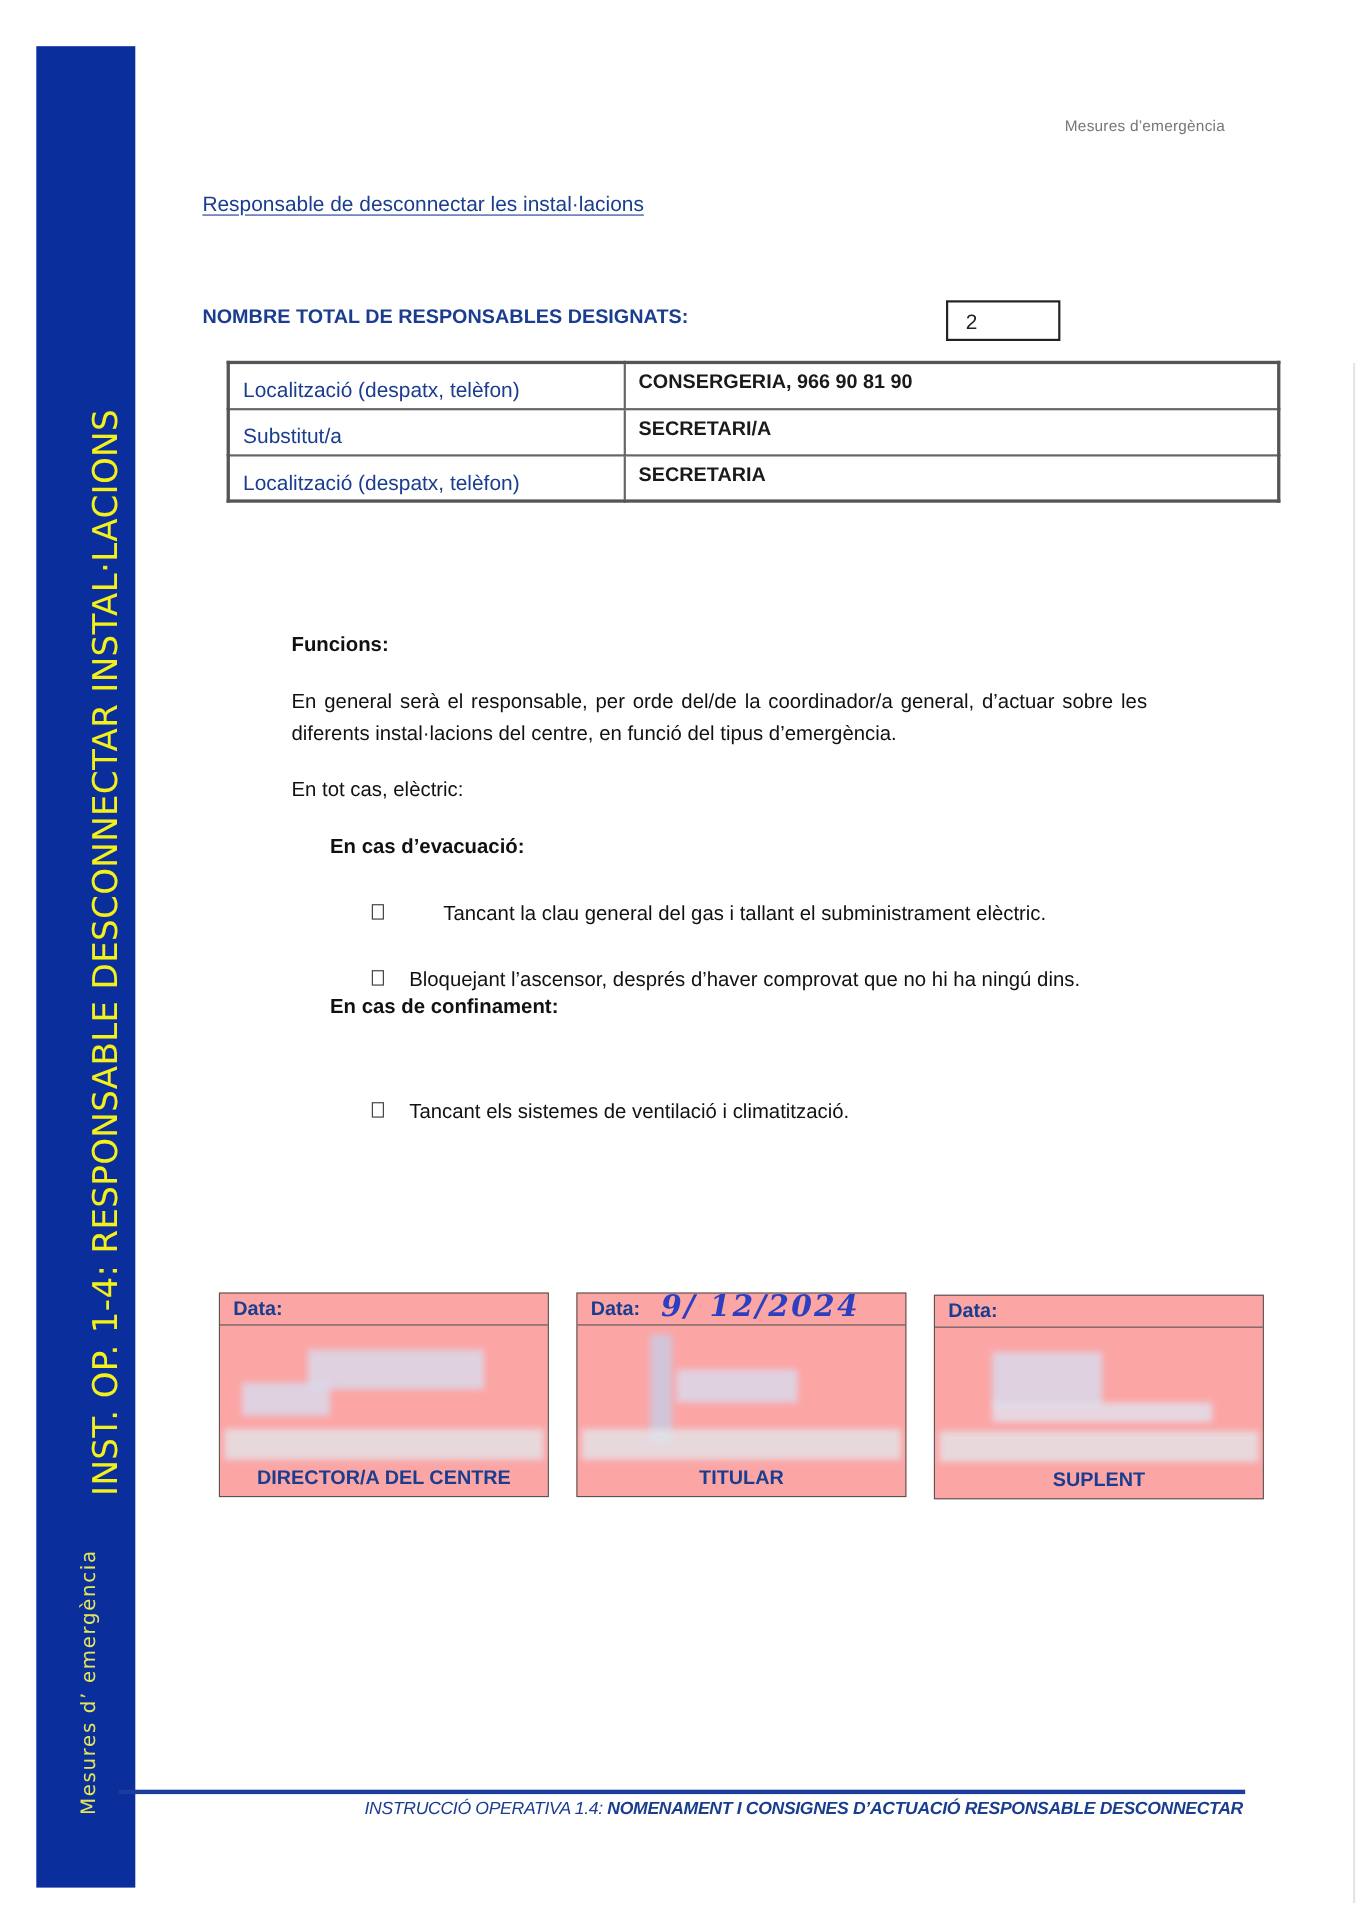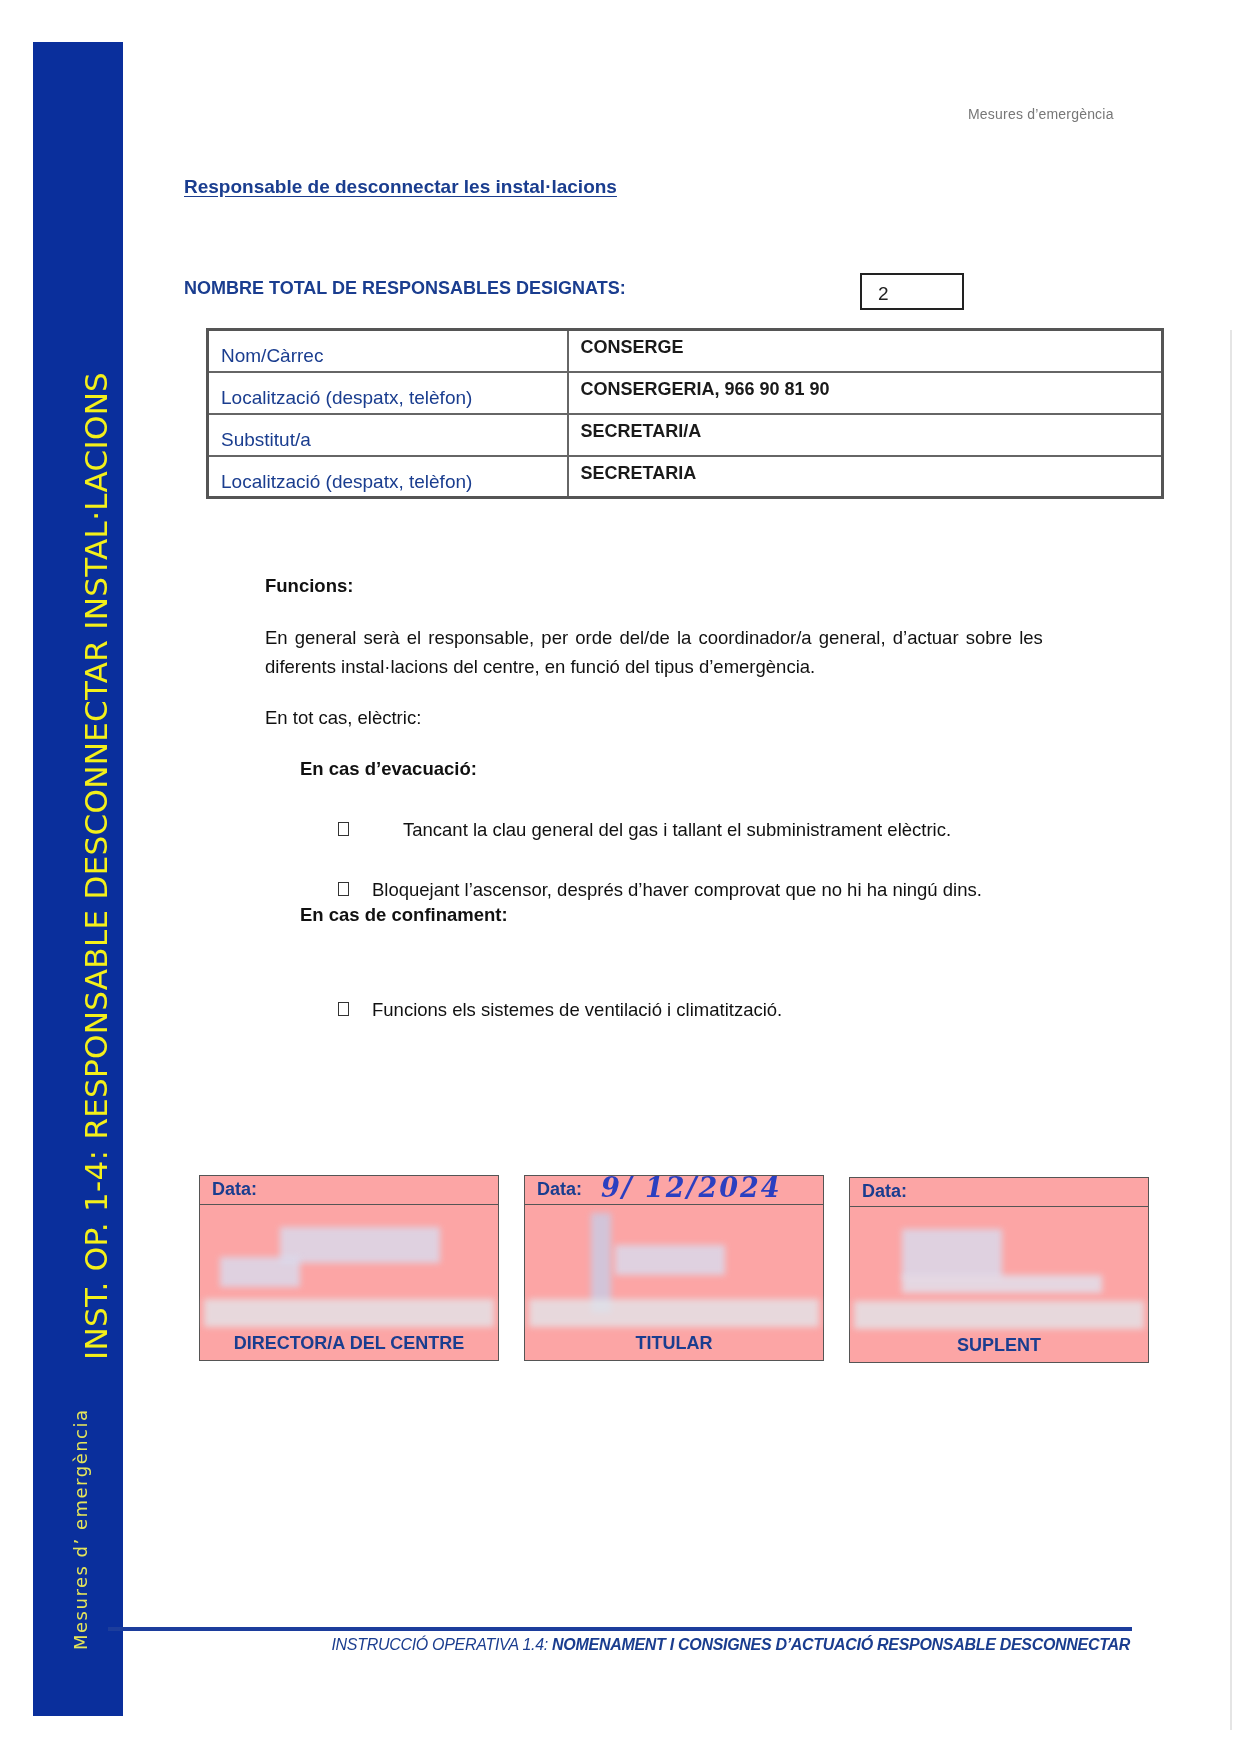--- a/index.html
+++ b/index.html
@@ -23,21 +23,21 @@
     transform-origin: 0 0; transform: rotate(-90deg);
     color: #e5e55a; font-size: 18px; white-space: nowrap; letter-spacing: 1.5px;
     font-family: "DejaVu Sans", sans-serif;
   }
   .header-right {
     position: absolute; left: 968px; top: 106px;
     color: #777; font-size: 14px; letter-spacing: 0.2px;
   }
   .section-title {
     position: absolute; left: 184px; top: 176px;
-    color: #1a3d8f; font-size: 19px; font-weight: bold;
+    color: #1a3d8f; font-size: 19px; font-weight: normal;
     text-decoration: underline; text-underline-offset: 3px;
   }
   .total-label {
     position: absolute; left: 184px; top: 278px;
     color: #1a3d8f; font-size: 18px; font-weight: bold;
   }
   .total-box {
     position: absolute; left: 860px; top: 273px; width: 104px; height: 37px;
     border: 2px solid #222; box-sizing: border-box;
     font-size: 19px; color: #222; padding: 8px 0 0 16px;
@@ -107,24 +107,20 @@
 
 <div class="section-title">Responsable de desconnectar les instal·lacions</div>
 
 <div class="total-label">NOMBRE TOTAL DE RESPONSABLES DESIGNATS:</div>
 <div class="total-box">
   <span>2</span>
 </div>
 
 <table class="resp-table">
   <tbody>
-      <tr>
-    <td class="lbl">Nom/Càrrec</td>
-    <td class="val">CONSERGE</td>
-  </tr>
   <tr>
     <td class="lbl">Localització (despatx, telèfon)</td>
     <td class="val">CONSERGERIA, 966 90 81 90</td>
   </tr>
   <tr>
     <td class="lbl">Substitut/a</td>
     <td class="val">SECRETARI/A</td>
   </tr>
   <tr>
     <td class="lbl">Localització (despatx, telèfon)</td>
@@ -139,21 +135,21 @@
 <div class="body-text" style="left:265px; top:707px;">En tot cas, elèctric:</div>
 
 <div class="body-text bold" style="left:300px; top:758px;">En cas d’evacuació:</div>
 <span class="chk" style="left:338px; top:822px;"></span>
 <div class="body-text" style="left:372px; top:819px;margin-left:31px;">Tancant la clau general del gas i tallant el subministrament elèctric.</div>
 <span class="chk" style="left:338px; top:882px;"></span>
 <div class="body-text" style="left:372px; top:879px;">Bloquejant l’ascensor, després d’haver comprovat que no hi ha ningú dins.</div>
 
 <div class="body-text bold" style="left:300px; top:904px;">En cas de confinament:</div>
 <span class="chk" style="left:338px; top:1002px;"></span>
-<div class="body-text" style="left:372px; top:999px;">Funcions els sistemes de ventilació i climatització.</div>
+<div class="body-text" style="left:372px; top:999px;">Tancant els sistemes de ventilació i climatització.</div>
 
 <div class="sigbox" style="left:199px; top:1175px;">
   <div class="sig-head">
     <span>Data:</span>
   </div>
   <div class="sig-area">
     <div class="blur" style="left:80px; top:22px; width:160px; height:36px;"></div>
     <div class="blur" style="left:20px; top:52px; width:80px; height:30px;"></div>
     <div class="blur" style="left:4px; top:94px; width:290px; height:28px; background:#e3e5ea;"></div>
   </div>

